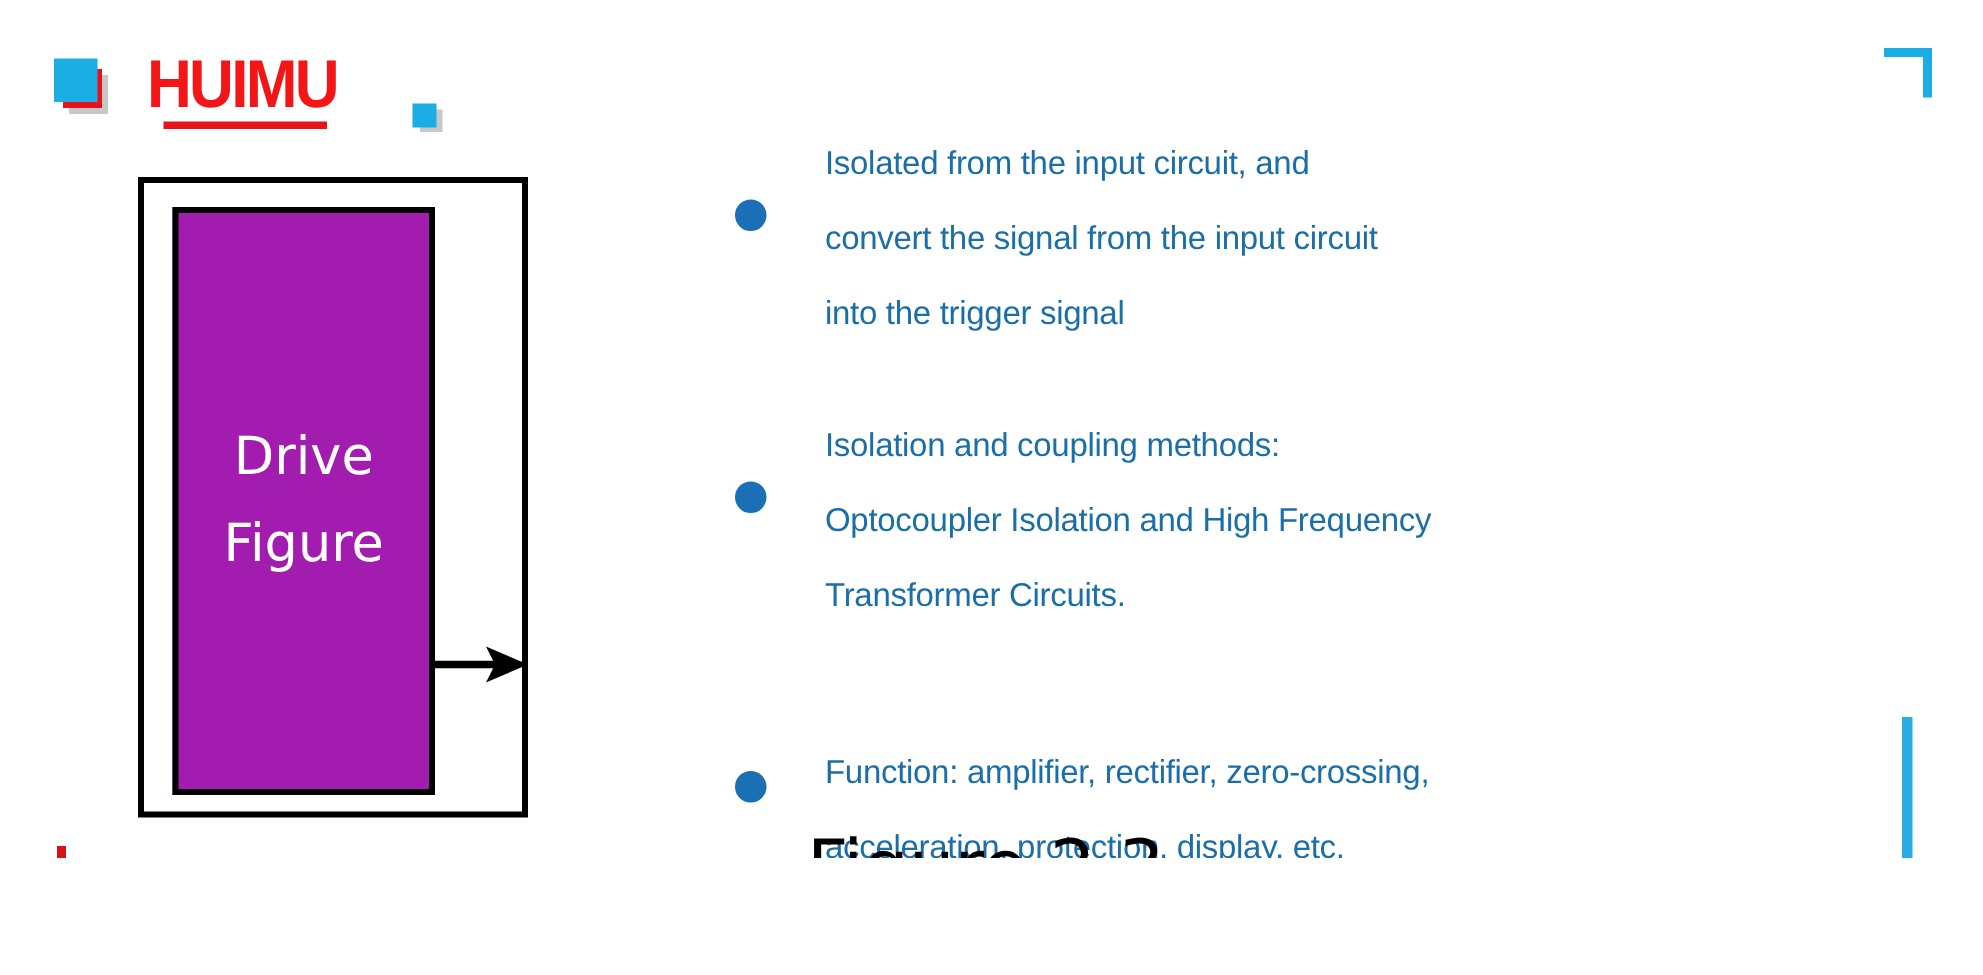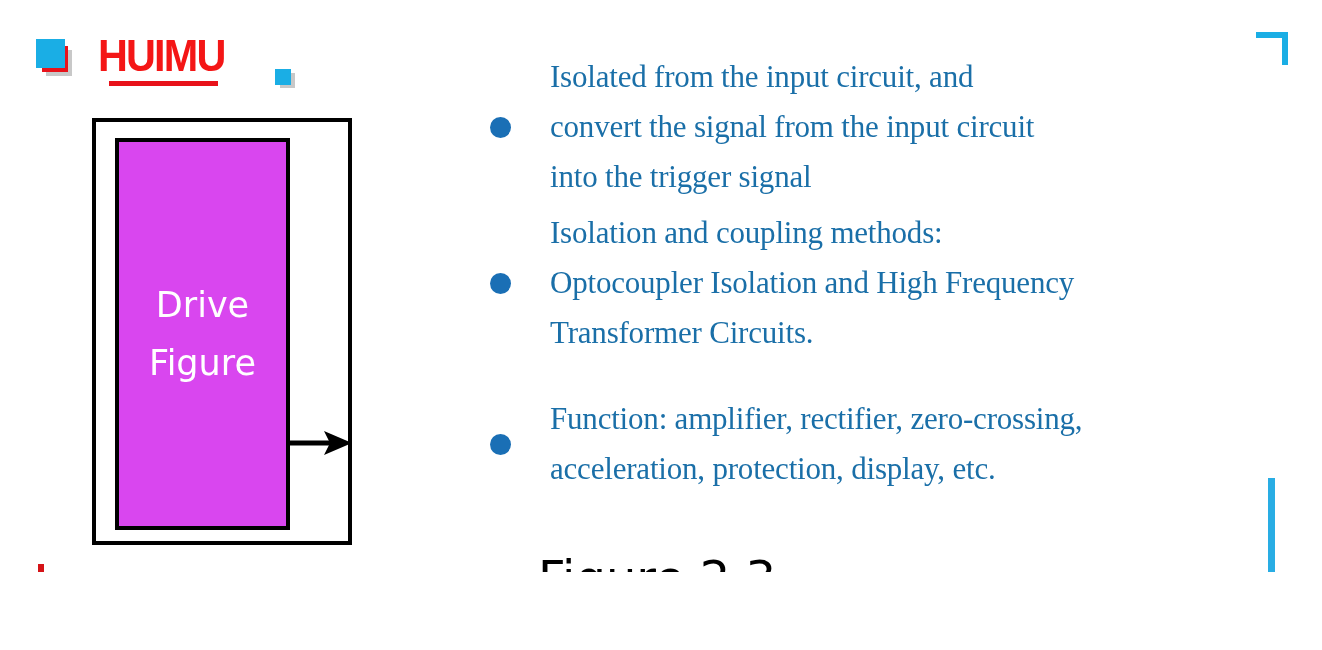--- a/index.html
+++ b/index.html
@@ -157,21 +157,21 @@
     background: #ffffff;
   }
   .inner-box {
     position: absolute;
     left: 23px;
     top: 20px;
     width: 175px;
     height: 392px;
     box-sizing: border-box;
     border: 4px solid #000000;
-    background: #d946ef;
+    background: #a21caf;
     display: flex;
     flex-direction: column;
     align-items: center;
     justify-content: center;
   }
   .inner-box-label {
     color: #ffffff;
     font-size: 35px;
     line-height: 58px;
     text-align: center;
@@ -203,25 +203,26 @@
   .bullet-dot {
     flex: 0 0 auto;
     width: 21px;
     height: 21px;
     border-radius: 50%;
     background: #1a6fb5;
     margin-right: 39px;
   }
   .bullet-text {
     color: #1a6fa8;
-    font-size: 31px;
+    font-size: 22px;
     line-height: 50px;
-    font-family: Liberation Serif, serif;
+    font-family: Liberation Sans, sans-serif;
     letter-spacing: -0.2px;
     white-space: pre-line;
+    margin-top: 32px;
   }
   .bullet-row.spaced {
     margin-top: 36px;
   }
 
   
   .caption {
     position: absolute;
     left: 538px;
     top: 550px;

